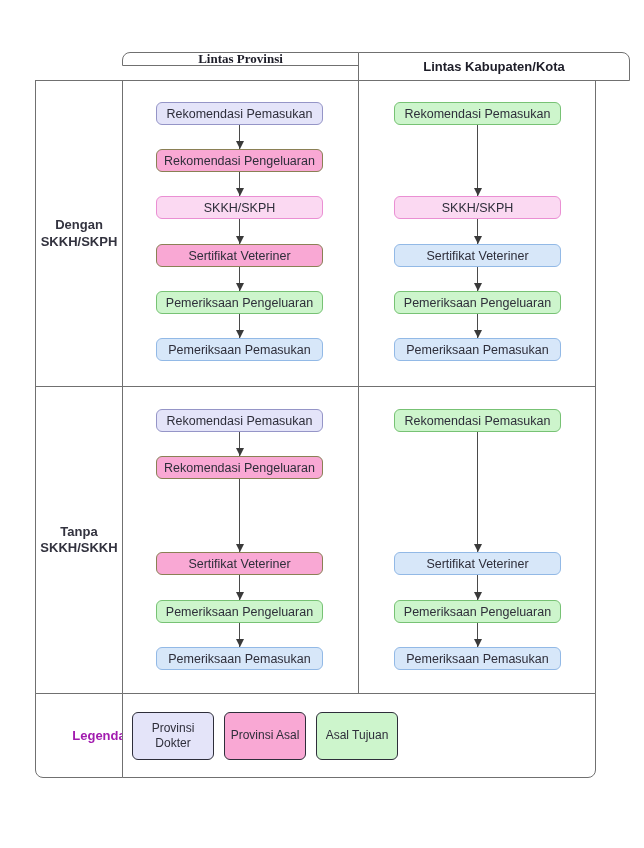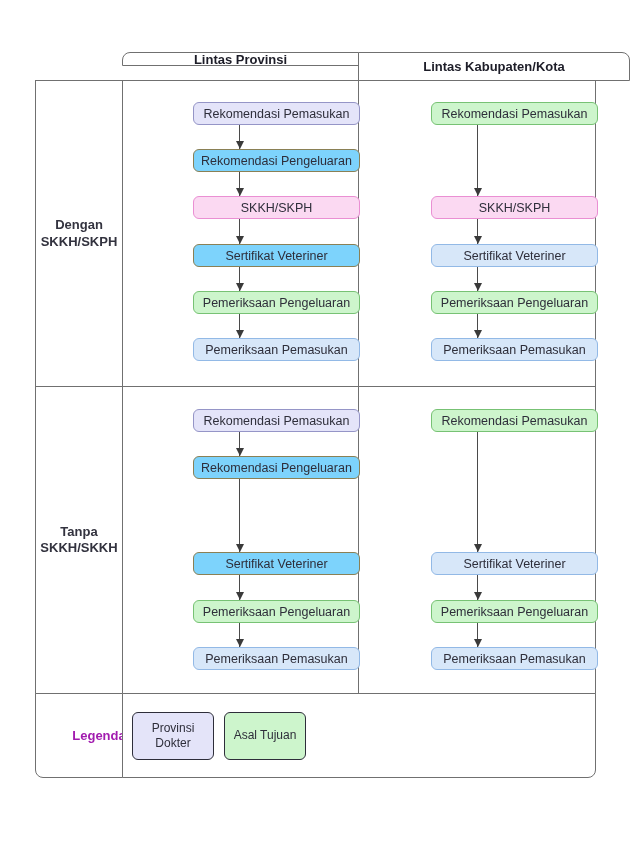--- a/index.html
+++ b/index.html
@@ -6,47 +6,47 @@
   .canvas {
     position:relative; width:644px; height:848px; background:#ffffff;
     font-family:"Liberation Sans", sans-serif; color:#2e2e3a; overflow:hidden;
   }
   
   .cell {
     position:absolute; box-sizing:border-box; border:1px solid #707070;
     background:#ffffff; display:flex; align-items:center; justify-content:center;
   }
   .hdr  { font-weight:bold; font-size:13px; color:#1d1d28; }
-  .hdr1 { left:122px; top:52px;  width:237px; height:14px; border-radius:8px 0 0 0; }
+  .hdr1 { left:122px; top:52px;  width:237px; height:14px; border-radius:8px 0 0 0;font-family:Liberation Serif, serif; }
   .hdr2 { left:358px; top:52px;  width:272px; height:29px; border-radius:0 8px 0 0; }
   .lblD { left:35px;  top:80px;  width:88px;  height:307px; }
   .lblT { left:35px;  top:386px; width:88px;  height:308px; }
   .fD1  { left:122px; top:80px;  width:237px; height:307px; }
   .fD2  { left:358px; top:80px;  width:238px; height:307px; }
   .fT1  { left:122px; top:386px; width:237px; height:308px; }
   .fT2  { left:358px; top:386px; width:238px; height:308px; }
   .lgL  { left:35px;  top:693px; width:88px;  height:85px; border-radius:0 0 0 8px; }
   .lgB  { left:122px; top:693px; width:474px; height:85px; border-radius:0 0 8px 0;
           justify-content:flex-start; padding-left:9px; gap:10px; }
   .rowlabel { font-weight:bold; font-size:13px; color:#33333f;
               text-align:center; white-space:pre-line; line-height:1.25; }
   .lg-title { font-weight:bold; font-size:13px; color:#a21caf;margin-left:40px; }
 
   
   .node {
     position:absolute; box-sizing:border-box; height:23px; border:1px solid;
     border-radius:6px; display:flex; align-items:center; justify-content:center;
-    font-size:12.5px; text-align:center; background:#fff; z-index:2;margin-left:37px;
+    font-size:12.5px; text-align:center; background:#fff; z-index:2;
   }
   .c1 { left:156px; width:167px; }
   .c2 { left:394px; width:167px; }
 
   
   .t-provinsi-tujuan { background:#e4e4f9; border-color:#9595c7; }
-  .t-provinsi-asal   { background:#7dd3fc; border-color:#8a8055; }
+  .t-provinsi-asal   { background:#f9a8d4; border-color:#8a8055; }
   .t-dokter-hewan    { background:#fbd9f2; border-color:#ea8fd3; }
   .t-kota-asal       { background:#d7e7f9; border-color:#92b9e6; }
   .t-kota-tujuan     { background:#cdf5cc; border-color:#77c274; }
 
   
   .arrow { position:absolute; width:1px; background:#4a4a4a; z-index:1; }
   .arrow::after {
     content:""; position:absolute; bottom:0; left:-3.5px;
     border:4px solid transparent; border-bottom:none; border-top:8px solid #3a3a3a;
   }
@@ -125,16 +125,17 @@
   <div class="arrow a2" style="top:432px;height:120px"></div>
   <div class="arrow a2" style="top:575px;height:25px"></div>
   <div class="arrow a2" style="top:623px;height:24px"></div>
 
   <div class="cell lgL">
     <span class="lg-title">Legenda</span>
   </div>
   <div class="cell lgB">
     <div class="legend-item t-provinsi-tujuan">Provinsi
 Dokter</div>
+    <div class="legend-item t-provinsi-asal">Provinsi Asal</div>
     <div class="legend-item t-kota-tujuan">Asal Tujuan</div>
   </div>
 
 </div>
 
 </body></html>

